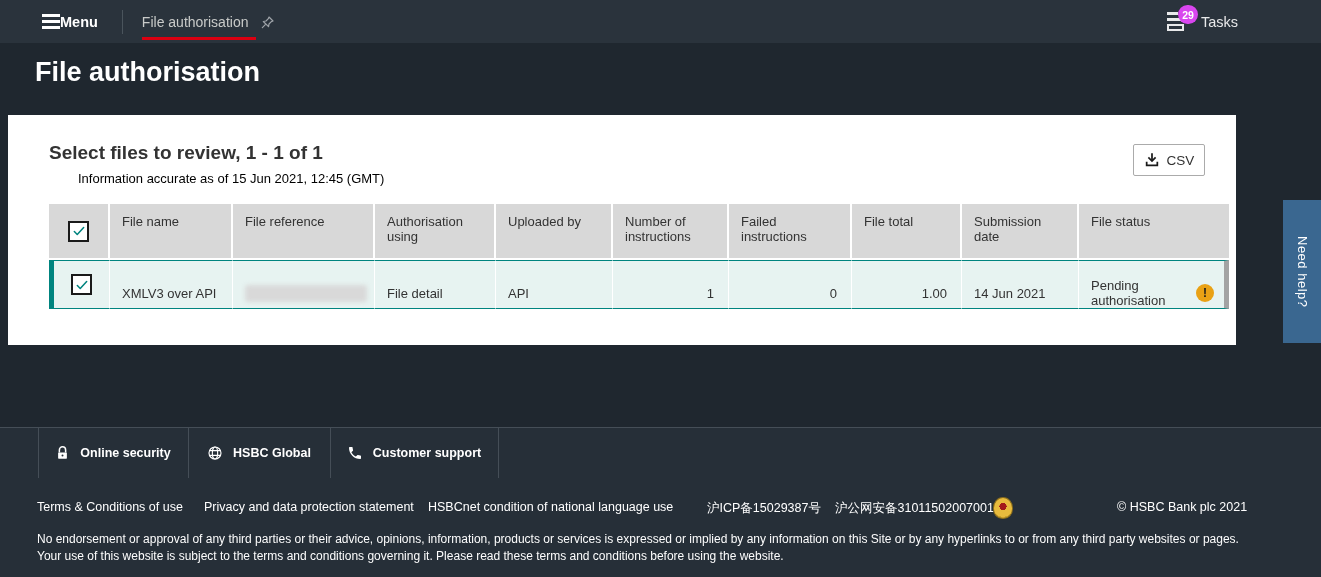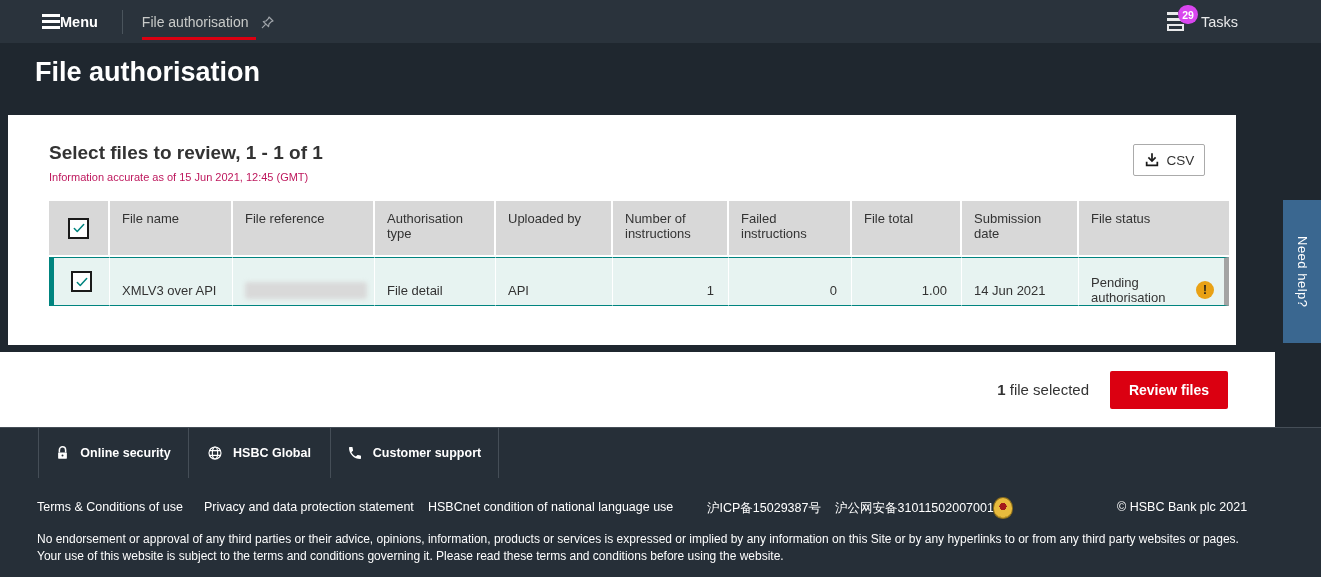--- a/index.html
+++ b/index.html
@@ -28,21 +28,21 @@
                  display:flex; align-items:center; justify-content:center; }
   .tasks-label { color:#e8e9ea; font-size:14.5px; }
 
   
   .page-title { position:absolute; top:57px; left:35px; color:#fff; font-size:27px; font-weight:bold; }
 
   
   .card { position:absolute; top:115px; left:8px; width:1228px; height:230px; background:#fff;
           padding:27px 31px 0 41px; }
   .card-heading { font-size:19px; font-weight:bold; color:#333; }
-  .card-sub { margin-top:7px; font-size:11px; color:#be185d; }
+  .card-sub { margin-top:7px; font-size:13px; color:#000000;margin-left:29px; }
   .csv-btn { position:absolute; top:29px; right:31px; width:72px; height:32px; background:#fff;
              border:1px solid #ababab; border-radius:2px; display:flex; align-items:center;
              justify-content:center; gap:7px; font-size:13.5px; color:#333; cursor:pointer;
              font-family:"Liberation Sans", sans-serif; }
 
   
   table.files { margin-top:16px; border-collapse:separate; border-spacing:0 2px; width:1180px;
                 table-layout:fixed; font-size:13px; color:#333; }
   thead th { background:#d8d8d8; text-align:left; font-weight:normal; vertical-align:top;
              padding:10px 10px 8px 12px; height:54px; border-right:2px solid #fff; }
@@ -153,21 +153,21 @@
         <tr>
           <th class="chk">
             <span class="checkbox">
               <svg width="14" height="14" viewBox="0 0 24 24" fill="none" stroke="#00847f" stroke-width="2.6" stroke-linecap="round" stroke-linejoin="round">
                   <path d="M4 13l5 5L20 6"></path>
                 </svg>
             </span>
           </th>
           <th>File name</th>
           <th>File reference</th>
-          <th>Authorisation type</th>
+          <th>Authorisation using</th>
           <th>Uploaded by</th>
           <th>Number of instructions</th>
           <th>Failed instructions</th>
           <th>File total</th>
           <th>Submission date</th>
           <th>File status</th>
         </tr>
       </thead>
       <tbody>
         <tr>
@@ -194,24 +194,20 @@
               <span class="warn-icon">!</span>
             </div>
           </td>
         </tr>
       </tbody>
     </table>
   </section>
 
   <div class="need-help">Need help?</div>
 
-  <div class="action-bar">
-    <span class="selected-text"><b>1</b><span> file selected</span></span>
-    <button class="review-btn">Review files</button>
-  </div>
 
   <footer class="footer">
     <div class="footer-menu">
       <div class="fm-divider" style="left:38px"></div>
       <div class="fm-divider" style="left:188px"></div>
       <div class="fm-divider" style="left:330px"></div>
       <div class="fm-divider" style="left:498px"></div>
       <div class="fm-item" style="left:38px; width:150px">
         <svg width="15" height="16" viewBox="0 0 24 24">
           <path d="M7 11V7a5 5 0 0 1 10 0v4" fill="none" stroke="#fff" stroke-width="2.4"></path>

